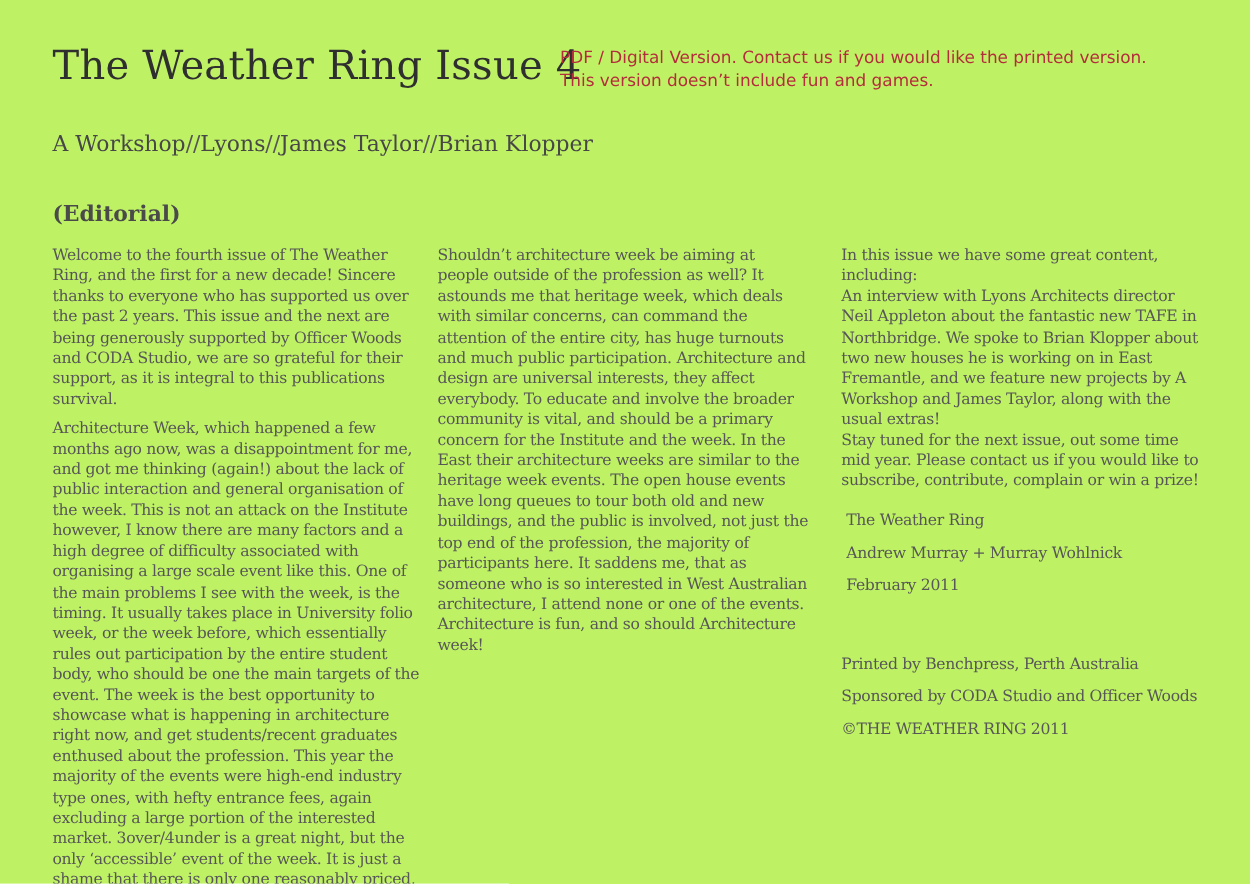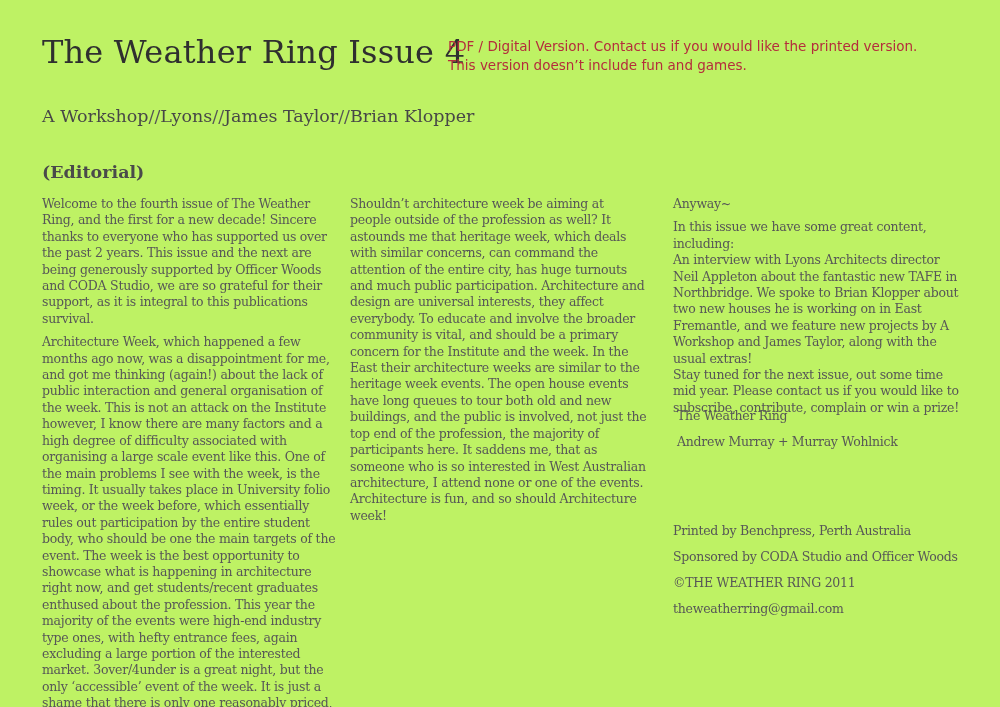--- a/index.html
+++ b/index.html
@@ -114,34 +114,33 @@
     <div class="col col-1">
       <p>Welcome to the fourth issue of The Weather Ring, and the first for a new decade! Sincere thanks to everyone who has supported us over the past 2 years. This issue and the next are being generously supported by Officer Woods and CODA Studio, we are so grateful for their support, as it is integral to this publications survival.</p>
       <p>Architecture Week, which happened a few months ago now, was a disappointment for me, and got me thinking (again!) about the lack of public interaction and general organisation of the week. This is not an attack on the Institute however, I know there are many factors and a high degree of difficulty associated with organising a large scale event like this. One of the main problems I see with the week, is the timing. It usually takes place in University folio week, or the week before, which essentially rules out participation by the entire student body, who should be one the main targets of the event. The week is the best opportunity to showcase what is happening in architecture right now, and get students/recent graduates enthused about the profession. This year the majority of the events were high-end industry type ones, with hefty entrance fees, again excluding a large portion of the interested market. 3over/4under is a great night, but the only ‘accessible’ event of the week. It is just a shame that there is only one reasonably priced, and generally relevant event in the calender.</p>
     </div>
 
     <div class="col col-2">
       <p>Shouldn’t architecture week be aiming at people outside of the profession as well? It astounds me that heritage week, which deals with similar concerns, can command the attention of the entire city, has huge turnouts and much public participation. Architecture and design are universal interests, they affect everybody. To educate and involve the broader community is vital, and should be a primary concern for the Institute and the week. In the East their architecture weeks are similar to the heritage week events. The open house events have long queues to tour both old and new buildings, and the public is involved, not just the top end of the profession, the majority of participants here. It saddens me, that as someone who is so interested in West Australian architecture, I attend none or one of the events. Architecture is fun, and so should Architecture week!</p>
     </div>
 
     <div class="col col-3">
-      <p>Anyway~</p>
       <p class="preline">In this issue we have some great content, including:
 An interview with Lyons Architects director
 Neil Appleton about the fantastic new TAFE in Northbridge. We spoke to Brian Klopper about two new houses he is working on in East Fremantle, and we feature new projects by A Workshop and James Taylor, along with the usual extras!
 Stay tuned for the next issue, out some time mid year. Please contact us if you would like to subscribe, contribute, complain or win a prize!</p>
 
       <div class="masthead">
         <p>The Weather Ring</p>
         <p>Andrew Murray + Murray Wohlnick</p>
+        <p>February 2011</p>
       </div>
 
       <div class="colophon">
         <p>Printed by Benchpress, Perth Australia</p>
         <p>Sponsored by CODA Studio and Officer Woods</p>
         <p>©THE WEATHER RING 2011</p>
-        <p><a href="#" class="email">theweatherring@gmail.com</a></p>
       </div>
     </div>
 
   </div>
 
 </div>
 
 </body></html>

